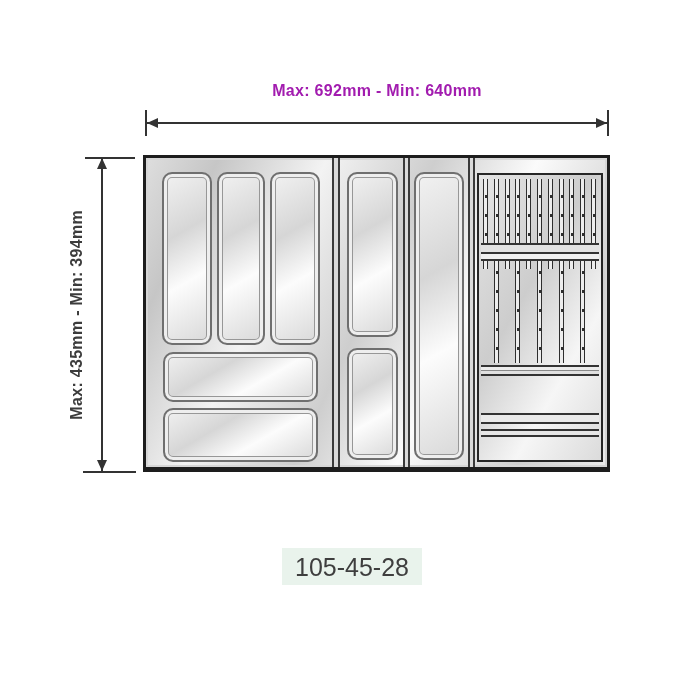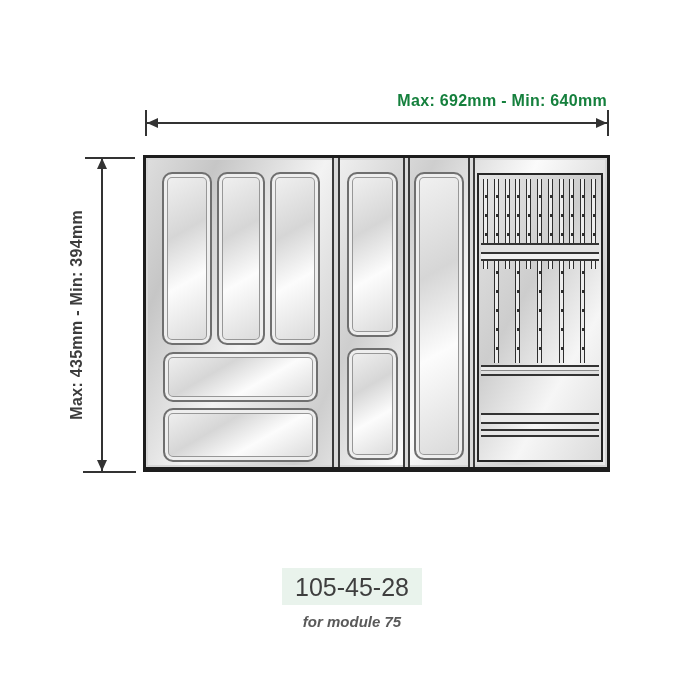--- a/index.html
+++ b/index.html
@@ -1,21 +1,21 @@
 <!DOCTYPE html>
 <html><head>
 <meta charset="utf-8">
 <style>
   html,body{margin:0;padding:0;background:#ffffff;}
   .stage{position:relative;width:700px;height:700px;background:#ffffff;overflow:hidden;
          font-family:"Liberation Sans", sans-serif;}
 
   
-  .dim-top-label{position:absolute;left:147px;top:92px;width:460px;text-align:right;
-                 font-size:16px;font-weight:700;color:#15803d;letter-spacing:.3px;}
+  .dim-top-label{position:absolute;left:147px;top:82px;width:460px;text-align:center;
+                 font-size:16px;font-weight:700;color:#a21caf;letter-spacing:.3px;}
   .dim-top-line{position:absolute;left:147px;top:122px;width:460px;height:2px;background:#333;}
   .dim-top-line .tick-l{position:absolute;left:-2px;top:-12px;width:2px;height:26px;background:#333;}
   .dim-top-line .tick-r{position:absolute;right:-2px;top:-12px;width:2px;height:26px;background:#333;}
   .dim-top-line .arr-l{position:absolute;left:0;top:-4px;width:0;height:0;
       border-top:5px solid transparent;border-bottom:5px solid transparent;border-right:11px solid #333;}
   .dim-top-line .arr-r{position:absolute;right:0;top:-4px;width:0;height:0;
       border-top:5px solid transparent;border-bottom:5px solid transparent;border-left:11px solid #333;}
 
   .dim-left-wrap{position:absolute;left:62px;top:158px;width:30px;height:313px;
                  display:flex;align-items:center;justify-content:center;}
@@ -56,21 +56,21 @@
          #333 9px 11px,#f0f0f0 11px 16px,#333 16px 18px,rgba(0,0,0,0) 18px);}
   .rail2{top:190px;height:12px;background:linear-gradient(180deg,#333 0 2px,#ececec 2px 5px,
          #8a8a8a 5px 6px,#e0e0e0 6px 9px,#333 9px 11px,rgba(0,0,0,0) 11px);}
   .rail3{top:238px;height:12px;background:linear-gradient(180deg,#333 0 2px,#eaeaea 2px 9px,
          #333 9px 11px,rgba(0,0,0,0) 11px);}
   .rail4{top:254px;height:8px;background:linear-gradient(180deg,#333 0 2px,#e6e6e6 2px 6px,
          #333 6px 8px);}
 
   
   .code-box{position:absolute;left:282px;top:548px;width:140px;height:37px;background:#e9f3ec;
-            text-align:center;line-height:38px;font-size:25px;color:#3e3e3e;margin-top:20px;}
+            text-align:center;line-height:38px;font-size:25px;color:#3e3e3e;}
   .caption-tr{position:absolute;left:182px;top:592px;width:340px;text-align:center;
               font-size:15px;font-weight:700;color:#5a5a5a;}
   .caption-en{position:absolute;left:182px;top:613px;width:340px;text-align:center;
               font-size:15px;font-weight:700;font-style:italic;color:#5a5a5a;}
 </style>
 </head>
 <body>
 
 <div class="stage">
 
@@ -124,15 +124,14 @@
       <div class="slat long" style="left:101px;"></div>
       <div class="slat short" style="left:112px;"></div>
       <div class="rail rail1"></div>
       <div class="rail rail2"></div>
       <div class="rail rail3"></div>
       <div class="rail rail4"></div>
     </div>
   </div>
 
   <div class="code-box">105-45-28</div>
-  <div class="caption-en">for module 75</div>
 
 </div>
 
 </body></html>

